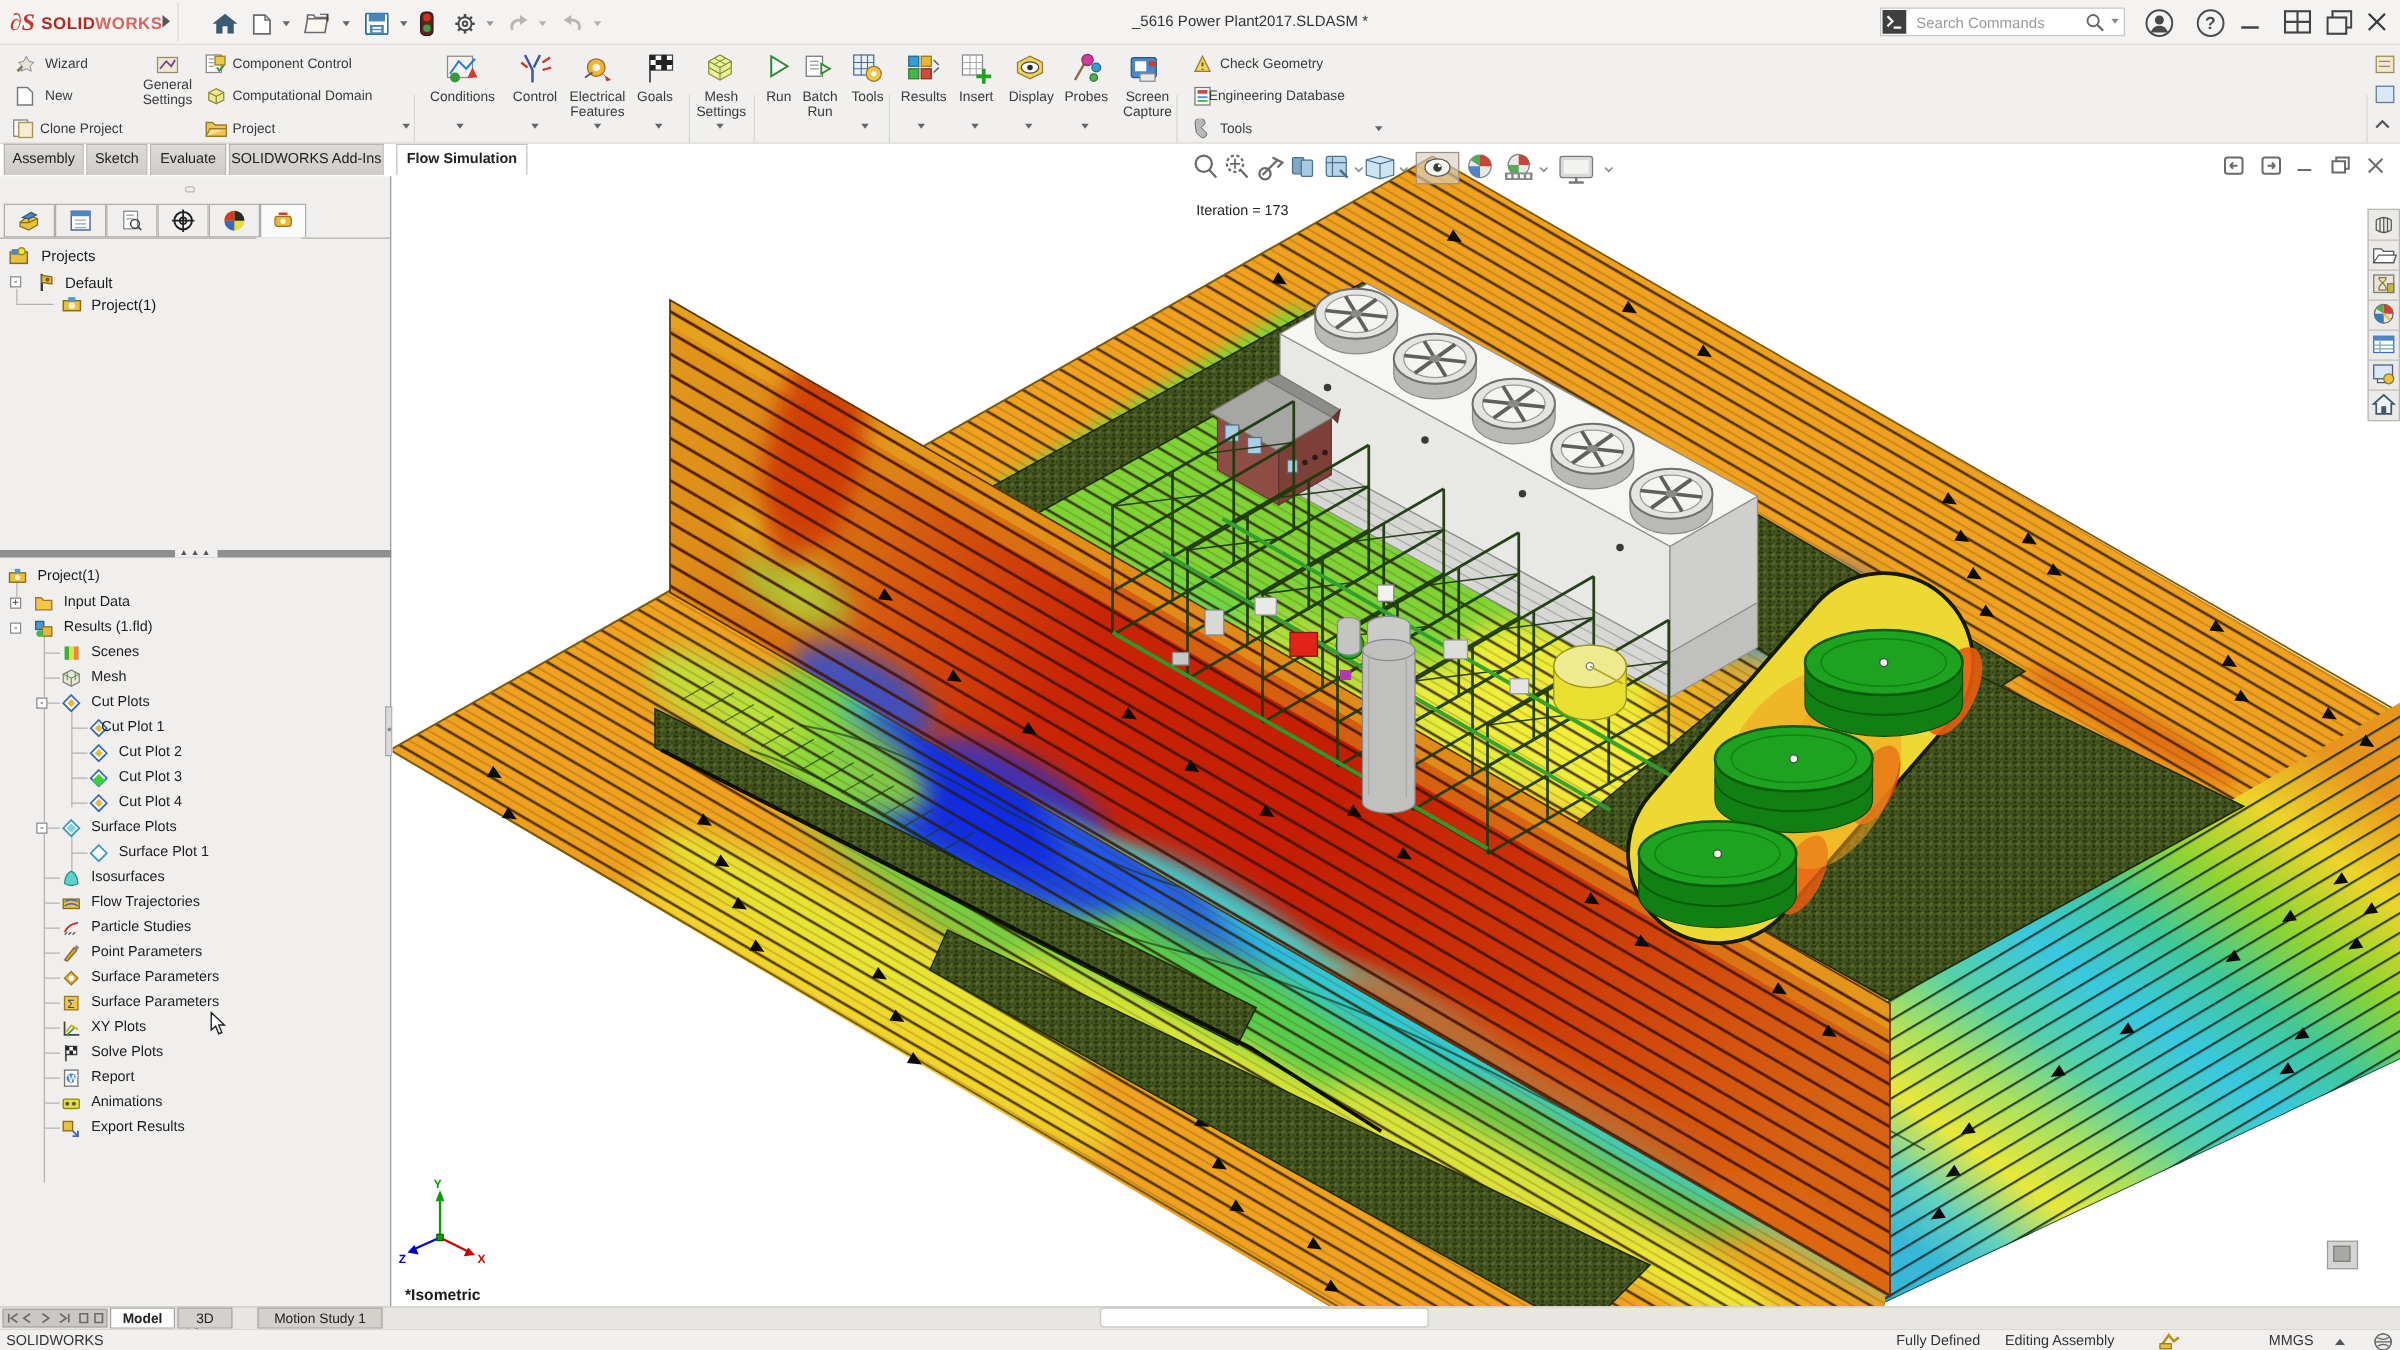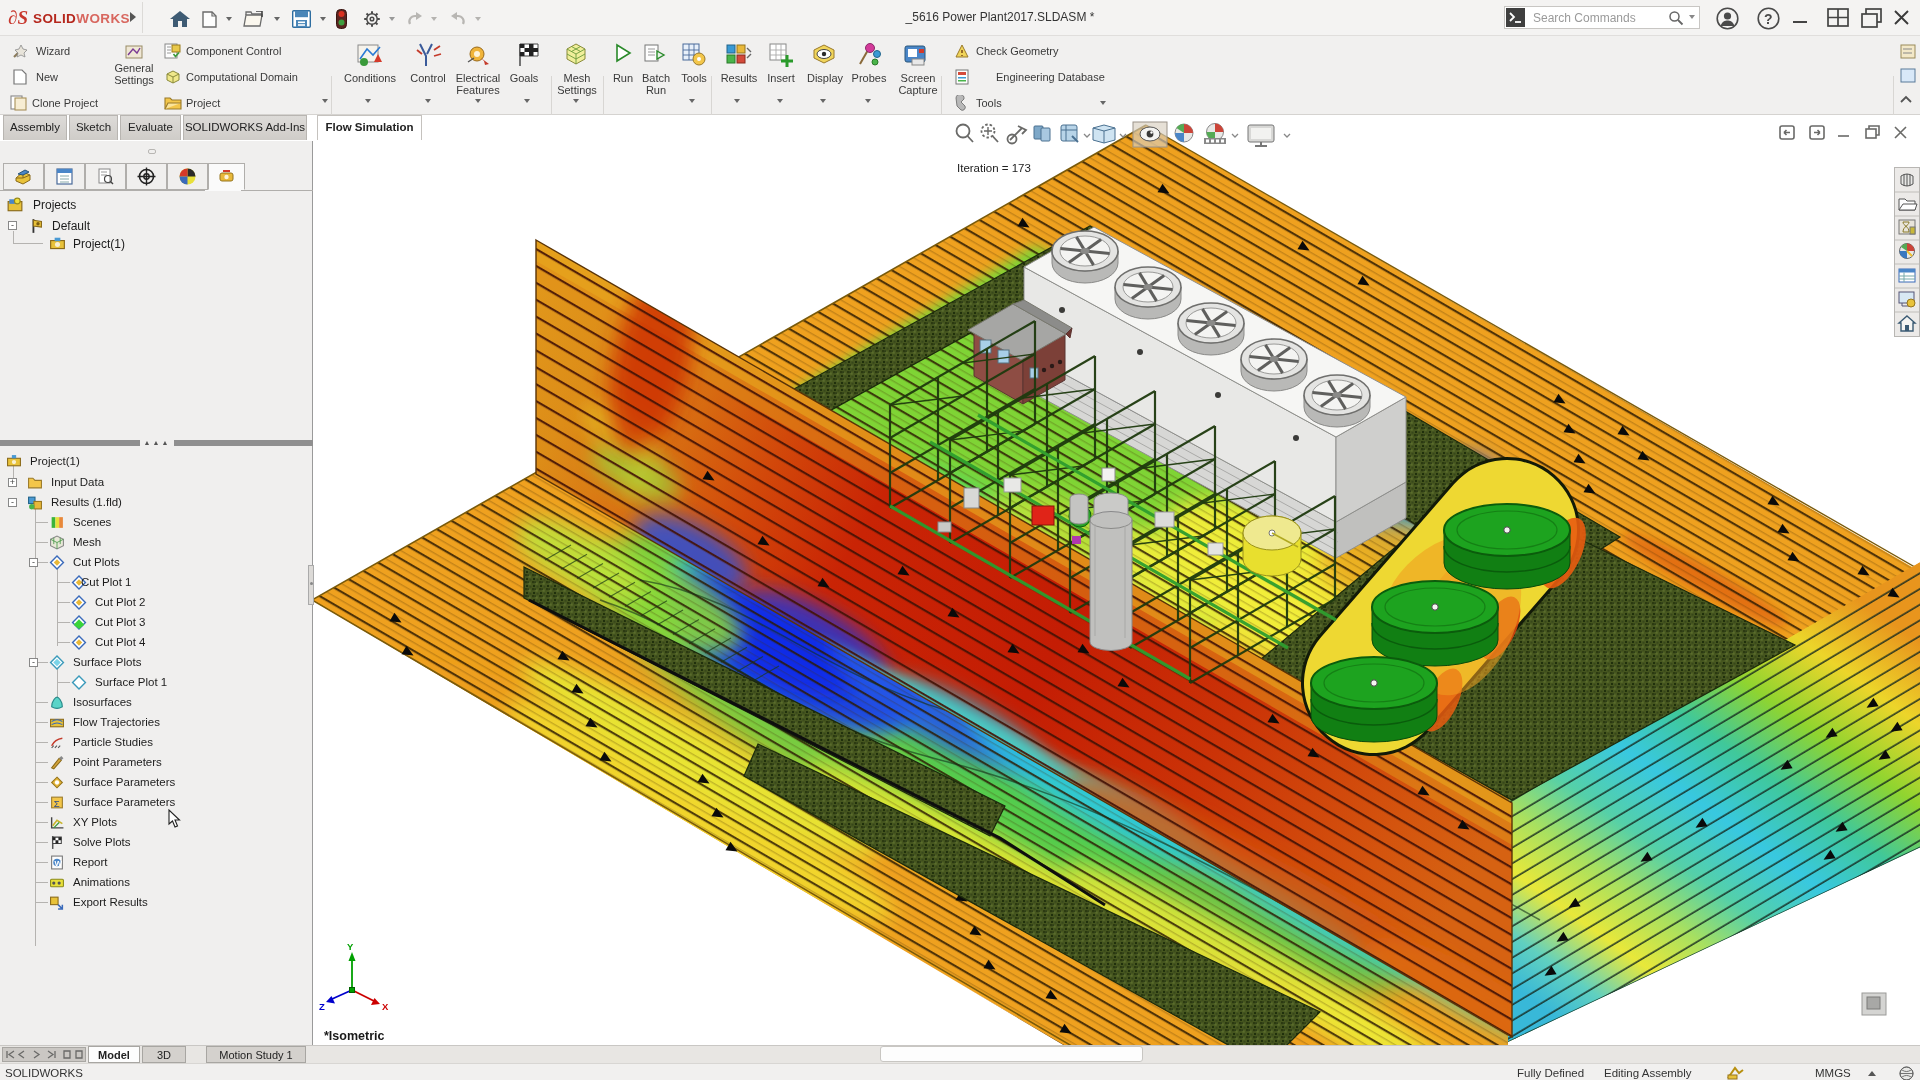--- a/index.html
+++ b/index.html
@@ -274,21 +274,21 @@
       <path d="M2 14 L8 2 L14 14 Z" fill="#f0d45a" stroke="#9a7a2a"></path>
       <path d="M8 7 L8 10 M8 12 L8 13" stroke="#7a4a1a" stroke-width="1.5"></path>
     </svg>
  <div class="rrow" style="left:976px;top:9px">Check Geometry</div>
  <svg class="abs" style="left:954px;top:33px" width="16" height="16" viewBox="0 0 16 16">
       <rect x="2" y="1" width="12" height="14" fill="#fdfdfd" stroke="#777"></rect>
       <rect x="4" y="3" width="8" height="3" fill="#d44a3a"></rect>
       <rect x="4" y="8" width="8" height="1.5" fill="#3a9ad4"></rect>
       <rect x="4" y="11" width="8" height="1.5" fill="#4ab44a"></rect>
     </svg>
- <div class="rrow" style="left:996px;top:35px">Engineering Database</div>
+ <div class="rrow" style="left:967px;top:35px">Engineering Database</div>
  <svg class="abs" style="left:954px;top:59px" width="16" height="16" viewBox="0 0 16 16">
       <path d="M2 3 a4 4 0 0 1 8 1 l-3 3 l4 4 a3 3 0 0 1 -4 4 l-4 -4 z" fill="#b8b8b8" stroke="#666" stroke-width="0.8"></path>
     </svg>
  <div class="rrow" style="left:976px;top:61px">Tools</div>
  <div class="caret" style="left:1100px;top:65px"></div>
 
  <svg class="abs" style="left:1900px;top:8px" width="18" height="16" viewBox="0 0 18 16">
       <rect x="1" y="1" width="14" height="13" fill="#f3e8c8" stroke="#9a8a5a"></rect>
       <path d="M3 5 L12 5 M3 9 L12 9" stroke="#888"></path>
     </svg>

